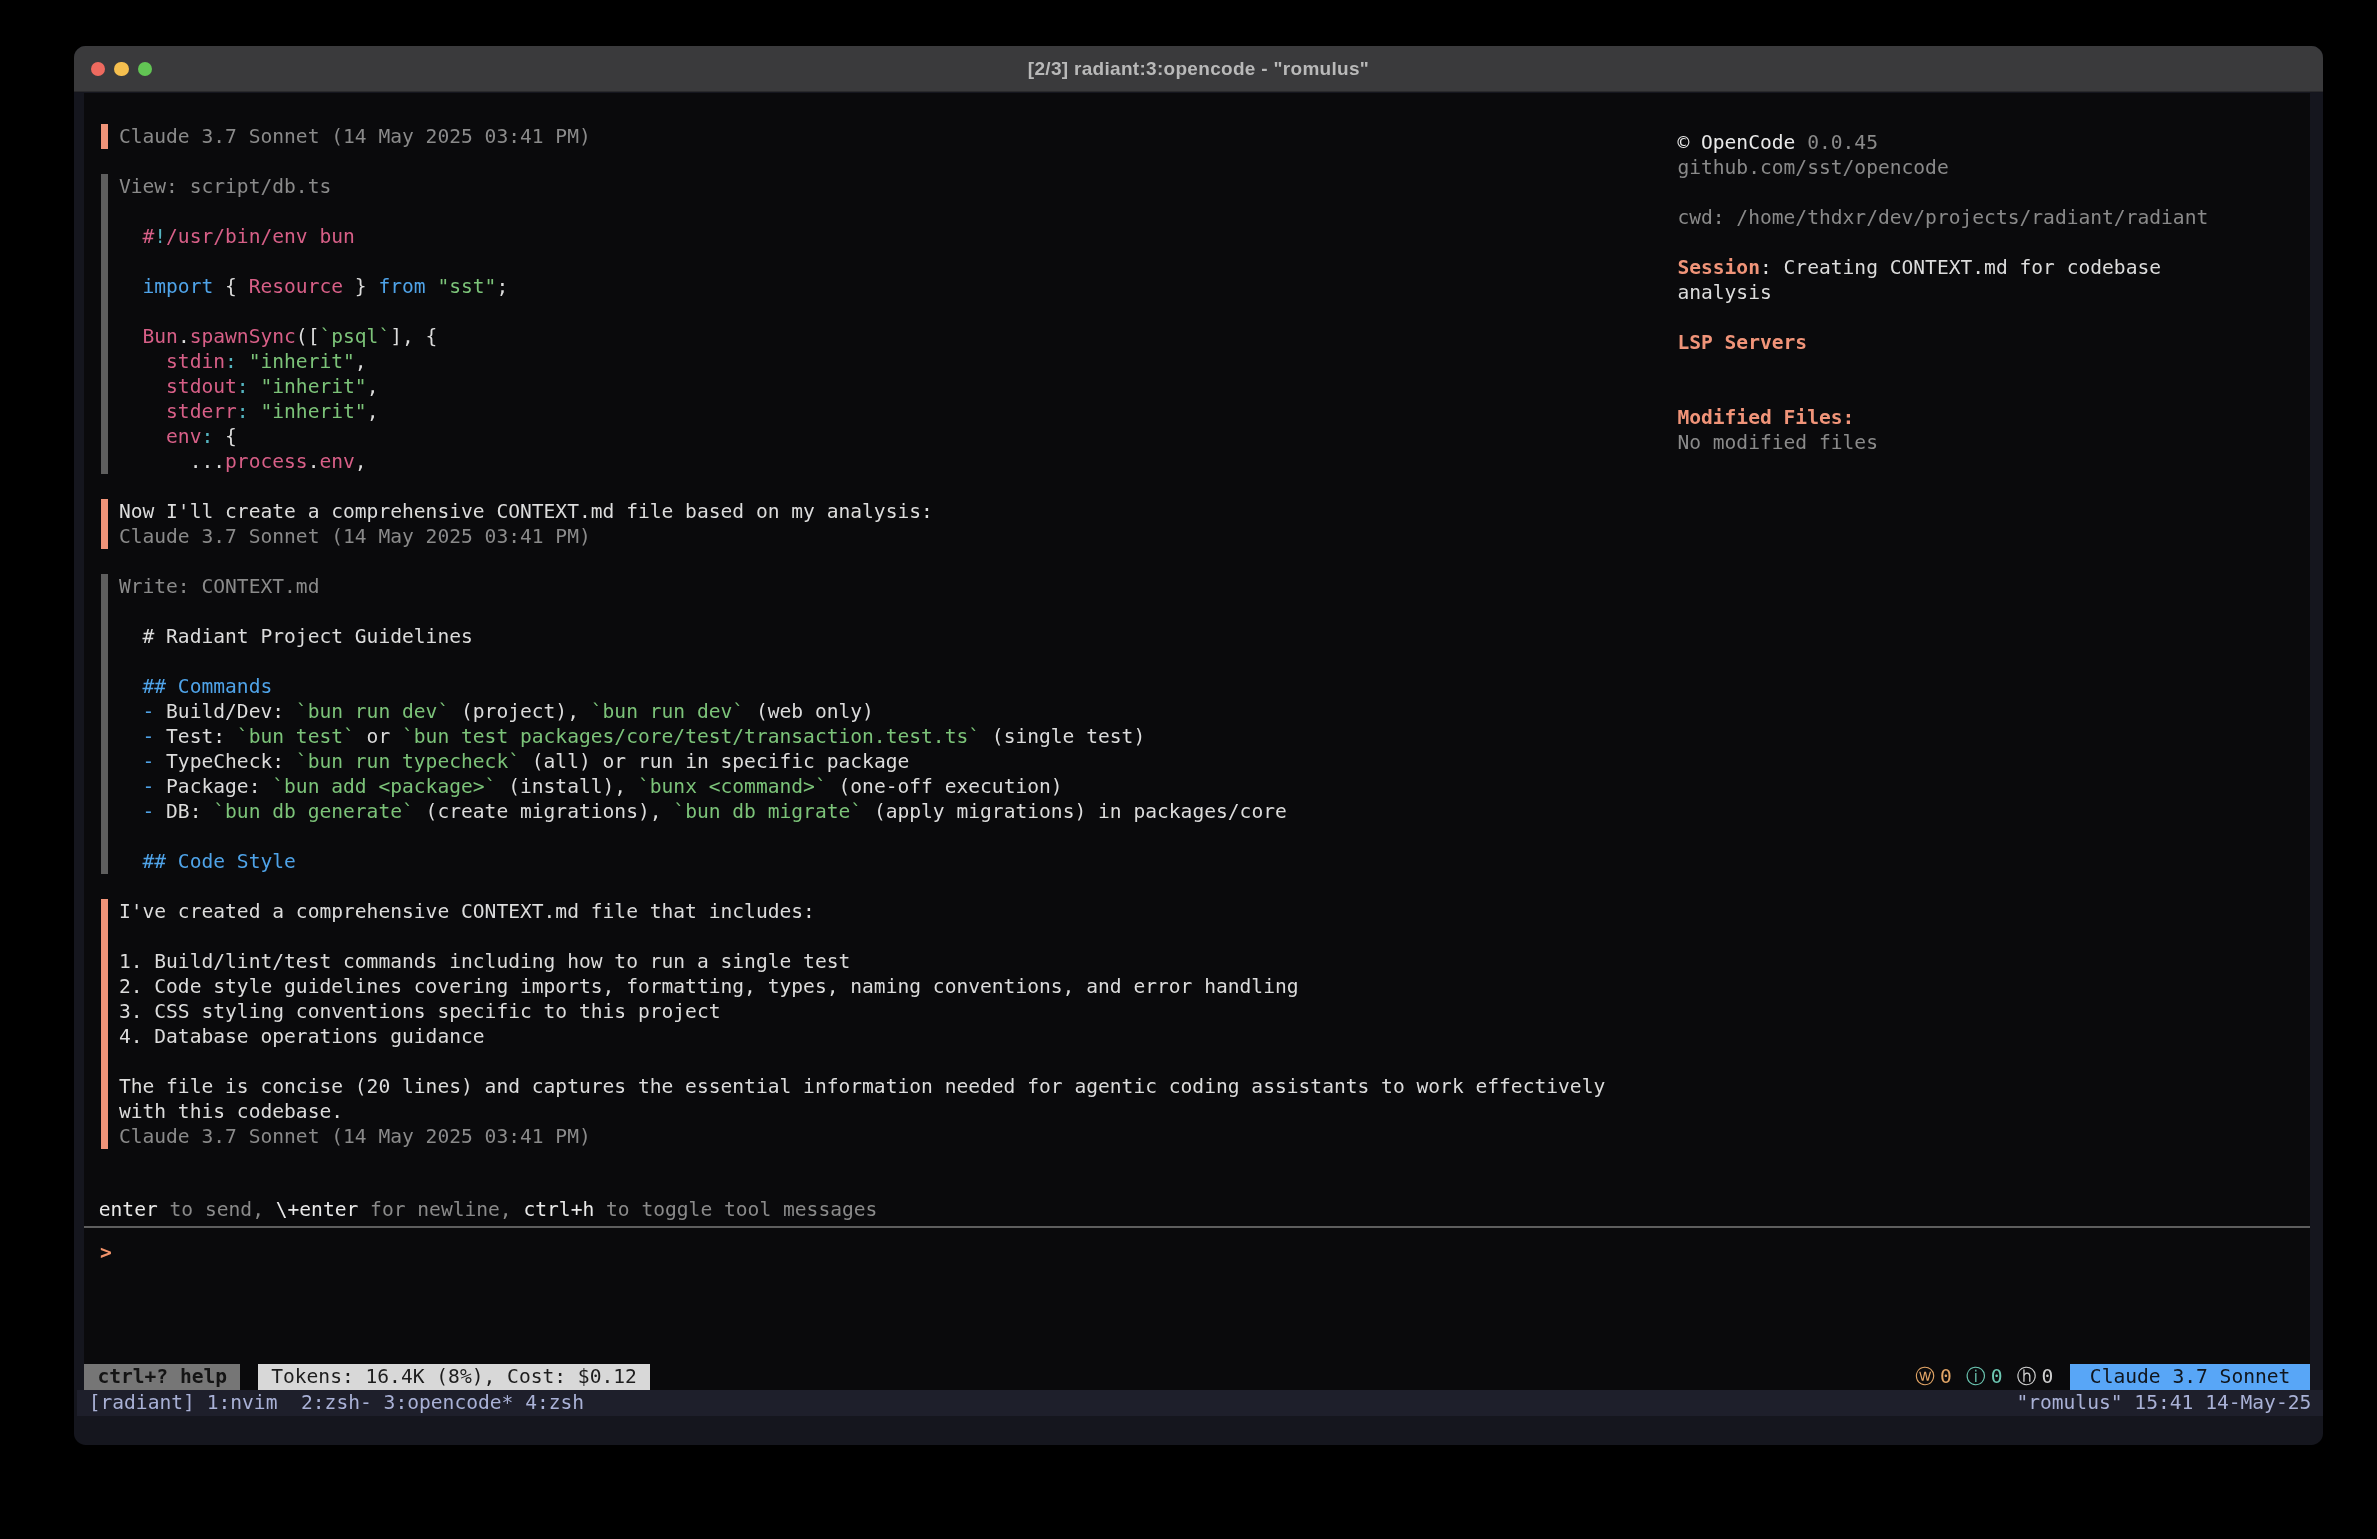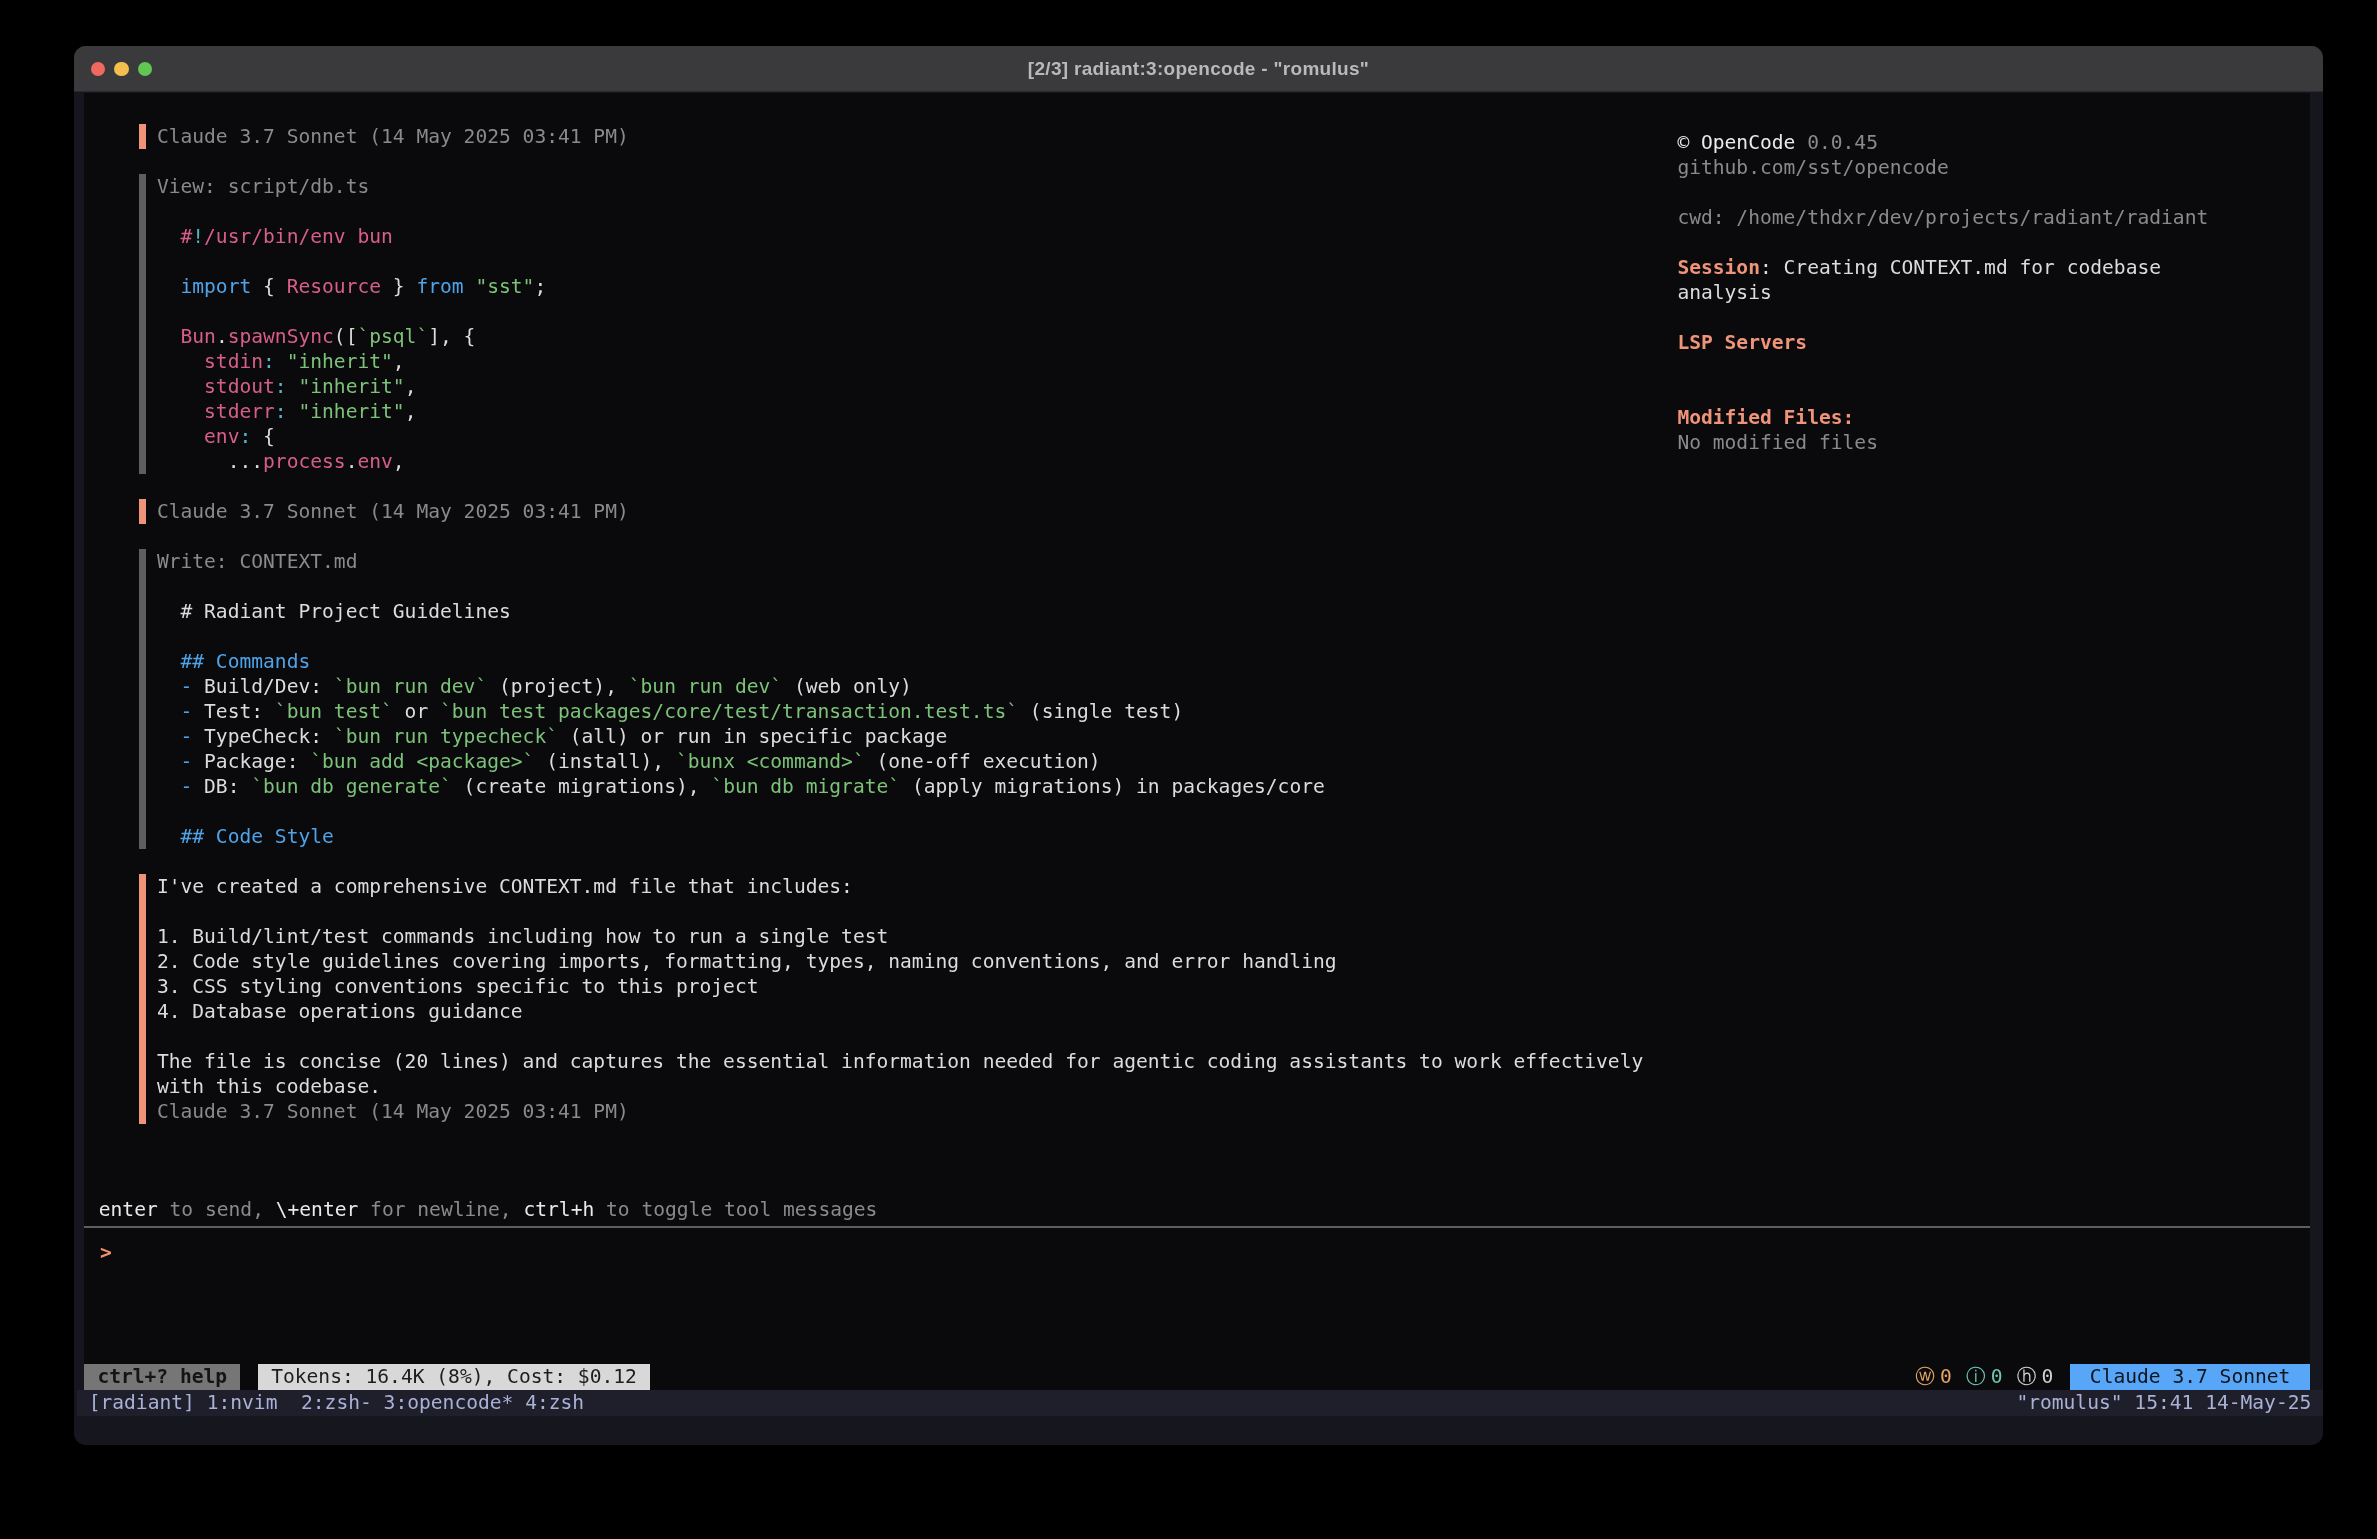--- a/index.html
+++ b/index.html
@@ -39,21 +39,21 @@
   .w   { color:#dcdcdc; }
   .g   { color:#8a8a8a; }
   .wb  { color:#eaeaea; font-weight:normal; }
   .orb { color:#f09479; font-weight:bold; }
   .pk  { color:#d75f87; }
   .bl  { color:#4fa3e8; }
   .gr  { color:#7cc379; }
   .cy  { color:#55b5c1; }
 
   .chat { position:absolute; left:17px; top:31px; width:1566px; }
-  .block { display:flex; margin-bottom:25px;margin-left:38px; }
+  .block { display:flex; margin-bottom:25px; }
   .bar { width:6.5px; margin-right:11px; flex:none; }
   .bar.orange { background:#f09479; }
   .bar.gray   { background:#5e5e5e; }
   .block-lines { flex:1; }
 
   .hint { position:absolute; left:14.4px; top:1104px; white-space:pre; }
   .input-divider { position:absolute; left:0; right:0; top:1133px; height:2px; background:#5e5e5e; }
   .input-area { position:absolute; left:0; right:0; top:1135px; bottom:26px; }
   .prompt-char { position:absolute; left:15.7px; top:11.7px; color:#f0926a; font-weight:bold; }
 
@@ -116,20 +116,21 @@
             <div class="line"><span>    </span><span class="pk">stdin</span><span class="cy">:</span><span class="w"> </span><span class="gr">"inherit"</span><span class="w">,</span></div>
             <div class="line"><span>    </span><span class="pk">stdout</span><span class="cy">:</span><span class="w"> </span><span class="gr">"inherit"</span><span class="w">,</span></div>
             <div class="line"><span>    </span><span class="pk">stderr</span><span class="cy">:</span><span class="w"> </span><span class="gr">"inherit"</span><span class="w">,</span></div>
             <div class="line"><span>    </span><span class="pk">env</span><span class="cy">:</span><span class="w"> {</span></div>
             <div class="line"><span>      </span><span class="w">...</span><span class="pk">process</span><span class="w">.</span><span class="pk">env</span><span class="w">,</span></div>
           </div>
         </div>
         <div class="block">
           <div class="bar orange"></div>
           <div class="block-lines">
+            <div class="line"><span class="w">Now I'll create a comprehensive CONTEXT.md file based on my analysis:</span></div>
             <div class="line"><span class="g">Claude 3.7 Sonnet (14 May 2025 03:41 PM)</span></div>
           </div>
         </div>
         <div class="block">
           <div class="bar gray"></div>
           <div class="block-lines">
             <div class="line"><span class="g">Write: CONTEXT.md</span></div>
             <div class="line">&nbsp;</div>
             <div class="line"><span>  </span><span class="w"># Radiant Project Guidelines</span></div>
             <div class="line">&nbsp;</div>

